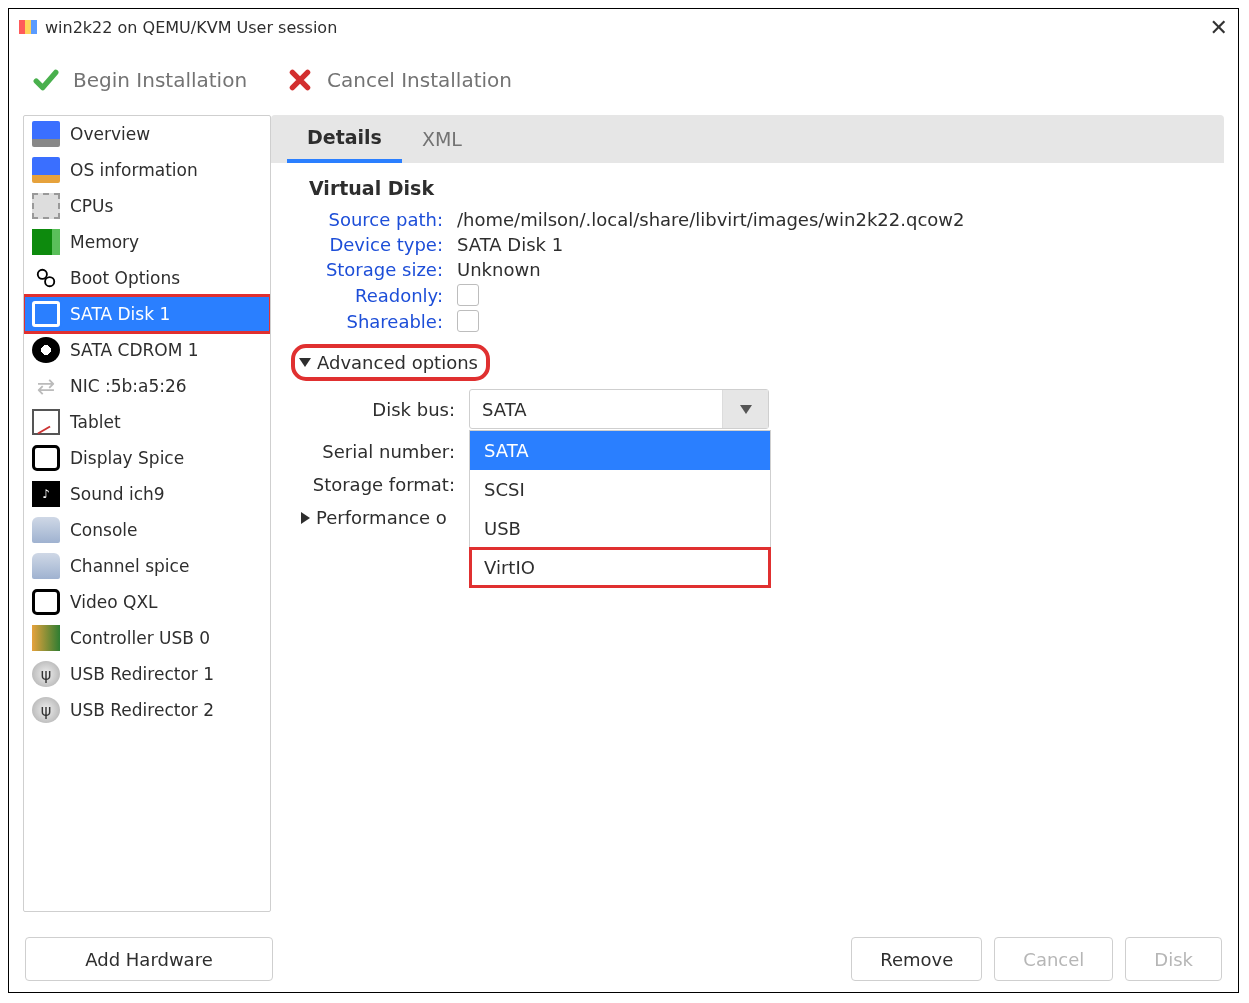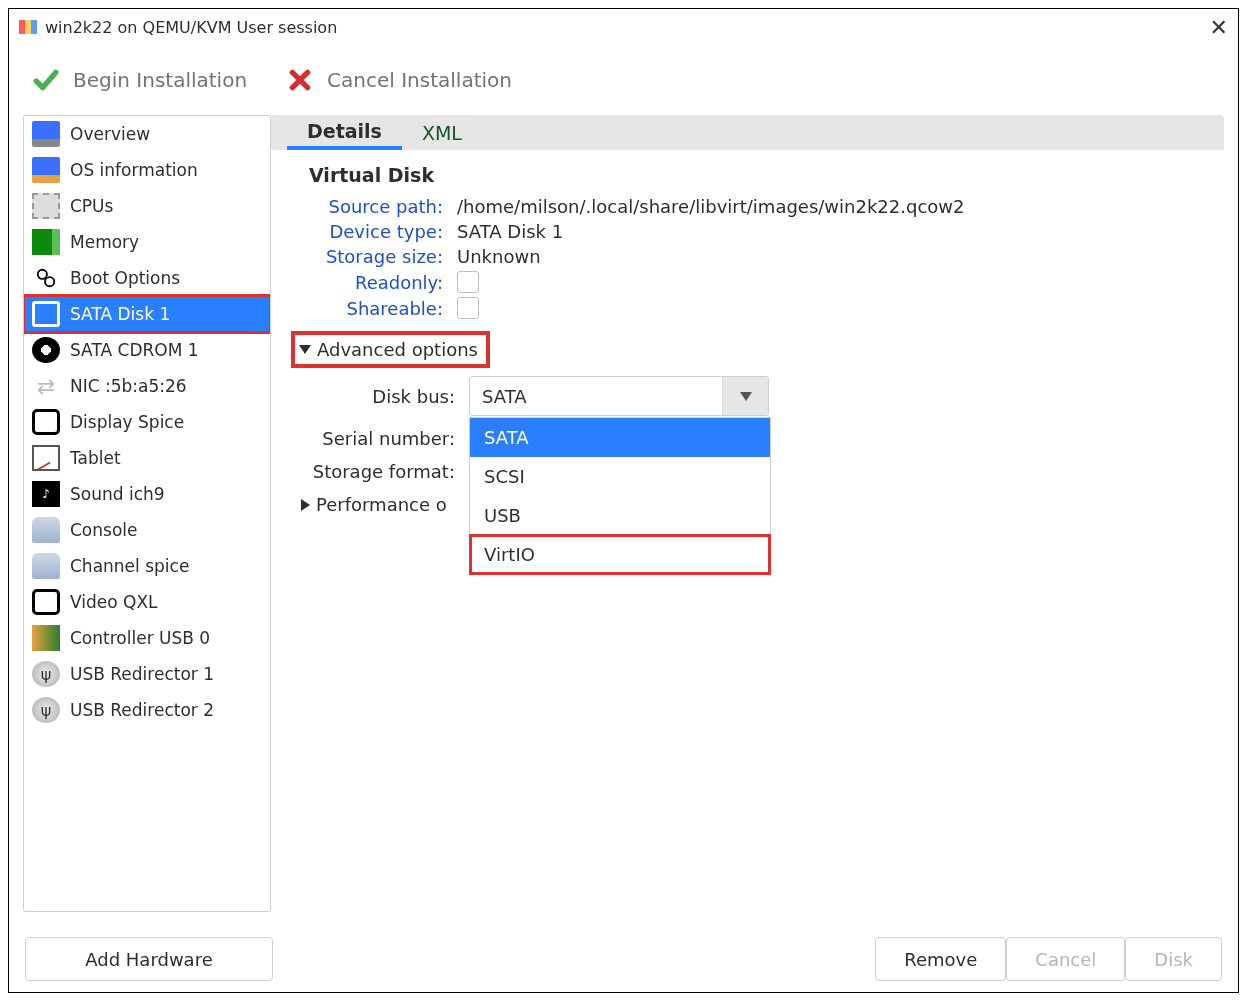--- a/index.html
+++ b/index.html
@@ -118,34 +118,34 @@
     .ic-ctrl{background:linear-gradient(90deg,#e6a23c,#2e7d32);height:18px;}
     .ic-usb{background:radial-gradient(circle,#eee,#aaa);border-radius:50%;position:relative;}
     .ic-usb::after{content:"ψ";position:absolute;inset:0;display:flex;align-items:center;justify-content:center;color:#333;font-size:16px;}
     
     .main {
       flex: 1;
       display: flex;
       flex-direction: column;
     }
     .tabbar {
-      height: 35px;
+      height: 48px;
       background: #e6e6e6;
       border-radius: 4px 4px 0 0;
       display: flex;
       align-items: stretch;
       padding-left: 16px;
       gap: 0;
     }
     .tabbar .tab {
       padding: 0 20px;
       display: flex;
       align-items: center;
       font-size: 19px;
-      color: #14532d;
+      color: #737373;
       cursor: pointer;
     }
     .tabbar .tab.active {
       color: #2e2e2e;
       font-weight: 700;
       border-bottom: 4px solid #2a7fff;
       background: #e6e6e6;
     }
     .content {
       flex: 1;
@@ -185,21 +185,21 @@
     }
     .adv-header {
       display: inline-flex;
       align-items: center;
       gap: 6px;
       font-size: 18px;
       margin: 14px 0 6px 20px;
       cursor: pointer;
       padding: 4px 8px 4px 4px;
     }
-    .adv-header.redbox { outline: 4px solid #e03030; }
+    .adv-header.redbox { outline: 4px solid #e03030; border-radius: 11px; }
     .tri-down { width:0;height:0;border-left:6px solid transparent;border-right:6px solid transparent;border-top:9px solid #2e2e2e;}
     .tri-right { width:0;height:0;border-top:6px solid transparent;border-bottom:6px solid transparent;border-left:9px solid #2e2e2e; display:inline-block; margin-right:6px;}
     .formrow {
       display: flex;
       align-items: center;
       font-size: 18px;
       padding: 6px 0 6px 26px;
     }
     .formrow .lbl {
       width: 160px;
@@ -251,20 +251,21 @@
     }
     .perf-row {
       display:flex;align-items:center;font-size:18px;padding:6px 0 6px 26px;
     }
     
     .bottombar {
       height: 66px;
       display: flex;
       align-items: center;
       padding: 0 16px;
+      gap: 12px;
       text-align: right;
     }
     .btn {
       height: 44px;
       padding: 0 28px;
       border: 1px solid #cfcfcf;
       border-radius: 4px;
       background: #fff;
       font-size: 18px;
       display: inline-flex;
@@ -340,26 +341,26 @@
       </div>
       <div class="item">
         <span class="icon ic-cd"></span>
         <span>SATA CDROM 1</span>
       </div>
       <div class="item">
         <span class="icon ic-nic">⇄</span>
         <span>NIC :5b:a5:26</span>
       </div>
       <div class="item">
+        <span class="icon ic-tablet"></span>
+        <span>Tablet</span>
+      </div>
+      <div class="item">
         <span class="icon ic-display"></span>
         <span>Display Spice</span>
-      </div>
-      <div class="item">
-        <span class="icon ic-tablet"></span>
-        <span>Tablet</span>
       </div>
       <div class="item">
         <span class="icon ic-sound">♪</span>
         <span>Sound ich9</span>
       </div>
       <div class="item">
         <span class="icon ic-console"></span>
         <span>Console</span>
       </div>
       <div class="item">

